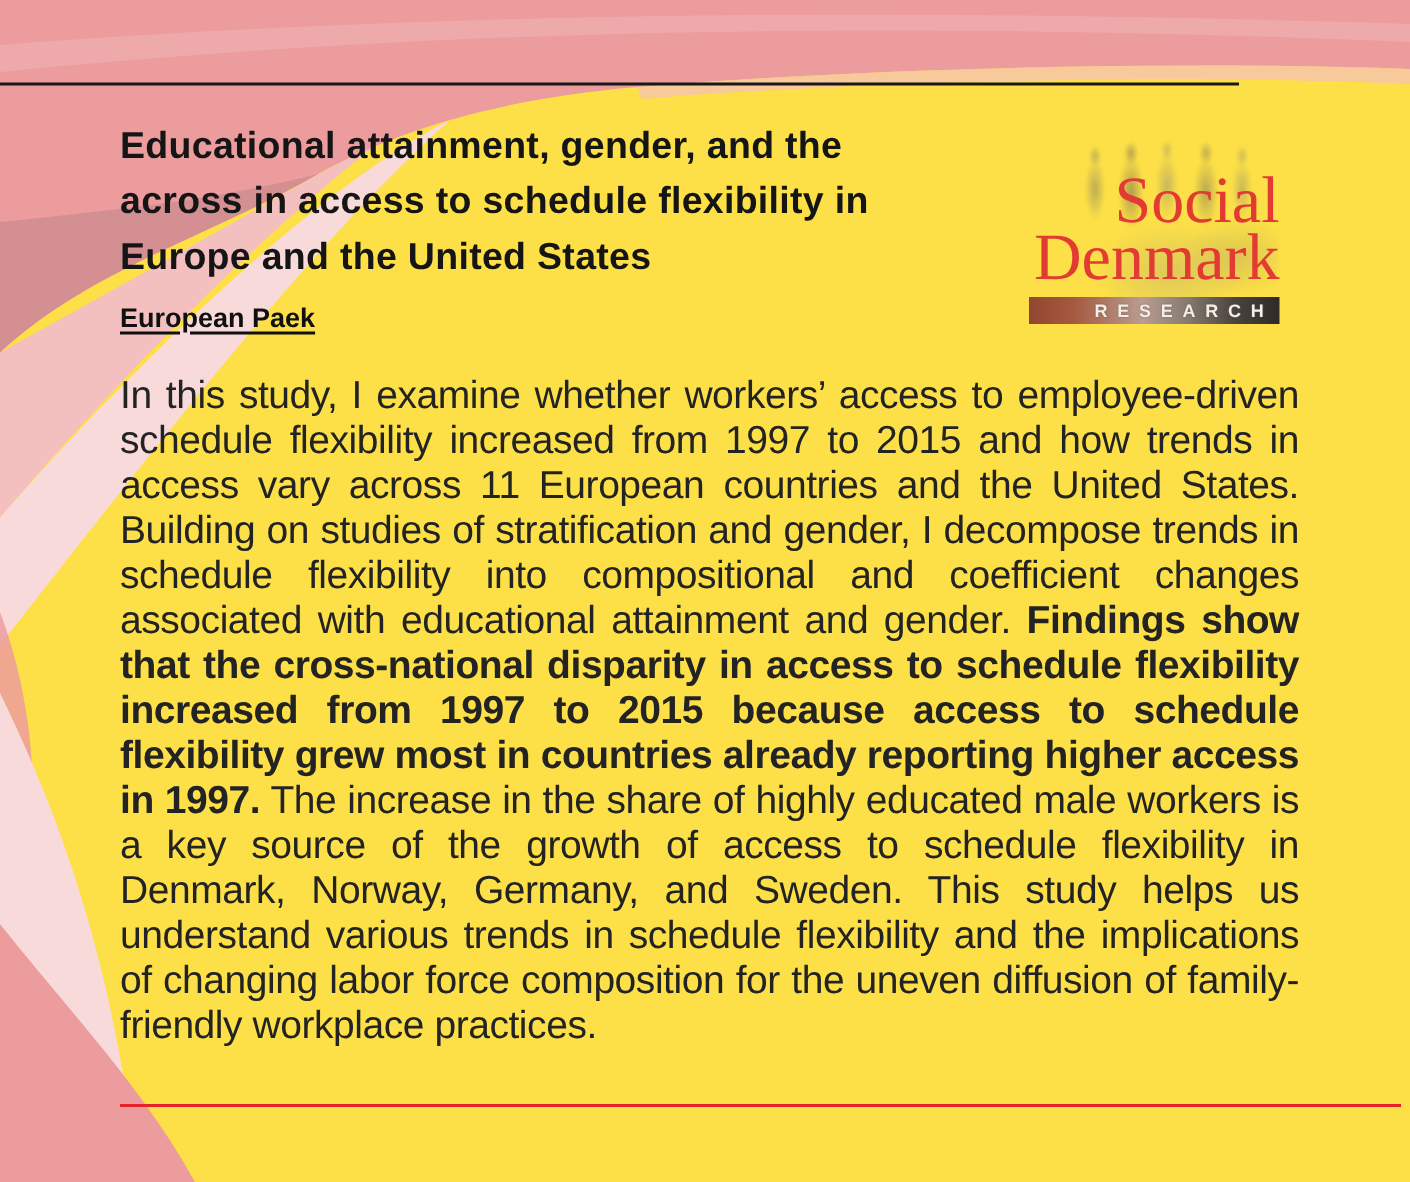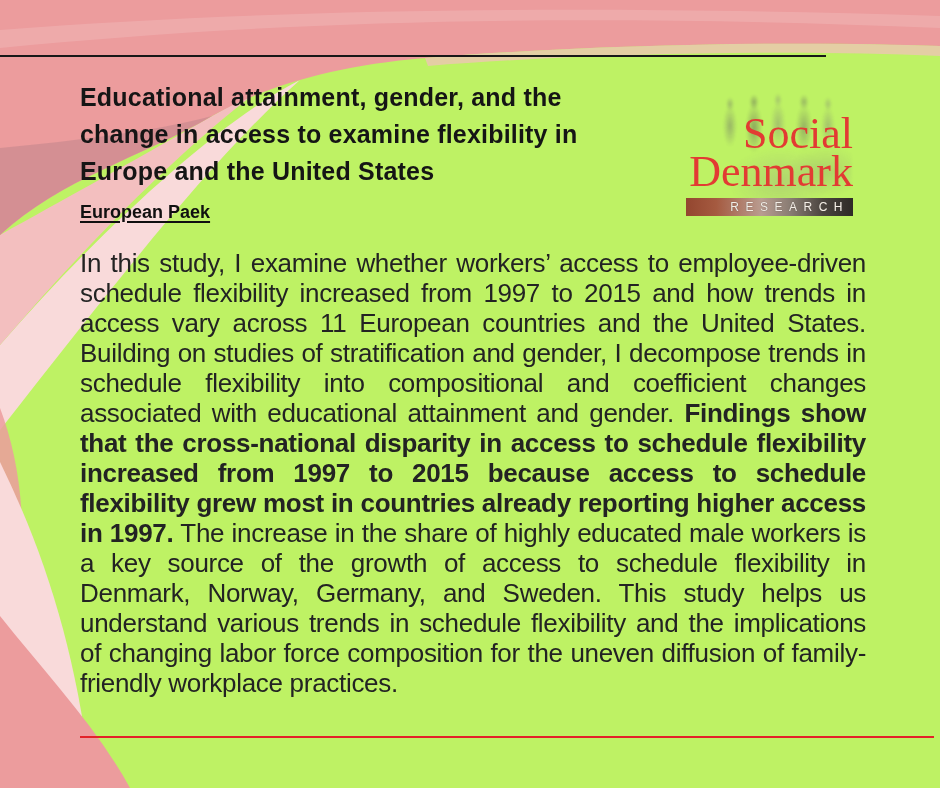--- a/index.html
+++ b/index.html
@@ -9,21 +9,21 @@
     --pink-pale:#f9dada;
     --ink:#161616;
     --logo-red:#e23b33;
     --line-red:#e32229;
   }
   html,body{margin:0;padding:0;background:#fff;}
   .card{
     position:relative;
     width:940px;height:788px;
     overflow:hidden;
-    background:#bef264;
+    background:#fde047;
     font-family:"Liberation Sans",sans-serif;
   }
   .bg-swirls{position:absolute;inset:0;width:940px;height:788px;}
   .top-rule{
     position:absolute;left:0;top:55px;width:826px;height:2px;
     background:#181818;
   }
   .bottom-rule{
     position:absolute;left:80px;top:736px;width:854px;height:2px;
     background:var(--line-red);
@@ -70,21 +70,21 @@
   }
   .logo-social{top:38px;margin-left:27px;}
   .logo-science{top:76px;}
   .logo-bar{
     position:absolute;left:0;top:122px;width:167px;height:18px;
     background:linear-gradient(90deg,#93462f 0%,#a55a40 18%,#b99c90 45%,#8a7d74 62%,#4a443f 82%,#2e2a27 100%);
     display:flex;align-items:center;justify-content:flex-end;
     padding-right:4px;box-sizing:border-box;
   }
   .logo-bar span{
-    font-size:12px;font-weight:400;letter-spacing:6.5px;
+    font-size:12px;font-weight:700;letter-spacing:6.5px;
     color:#f4eee7;text-shadow:0 0 1px #55504a;
     line-height:1;
   }
 </style>
 </head>
 <body>
 
 <div class="card">
 
   <svg class="bg-swirls" viewBox="0 0 940 788" aria-hidden="true">
@@ -96,21 +96,21 @@
     <path opacity="0.7" fill="#f3bfbf" d="M425,58 C570,46 780,40 940,46 L940,56 C782,49 574,54 428,66 Z"></path>
     <path opacity="0.85" fill="#ec9c9d" d="M0,408 C16,450 24,500 22,555 C14,575 5,578 0,572 Z"></path>
     <path fill="#f9dada" d="M0,462 C48,560 78,660 92,788 L0,788 Z"></path>
     <path fill="#ec9c9d" d="M0,616 C46,674 96,726 130,788 L0,788 Z"></path>
   </svg>
 
   <div class="top-rule"></div>
 
   <div class="title">
     <div>Educational attainment, gender, and the</div>
-    <div>change in access to examine flexibility in</div>
+    <div>across in access to schedule flexibility in</div>
     <div>Europe and the United States</div>
   </div>
 
   <div class="author">European Paek</div>
 
   <div class="logo">
     <div class="logo-photo"></div>
     <div class="logo-word logo-social">Social</div>
     <div class="logo-word logo-science">Denmark</div>
     <div class="logo-bar">

